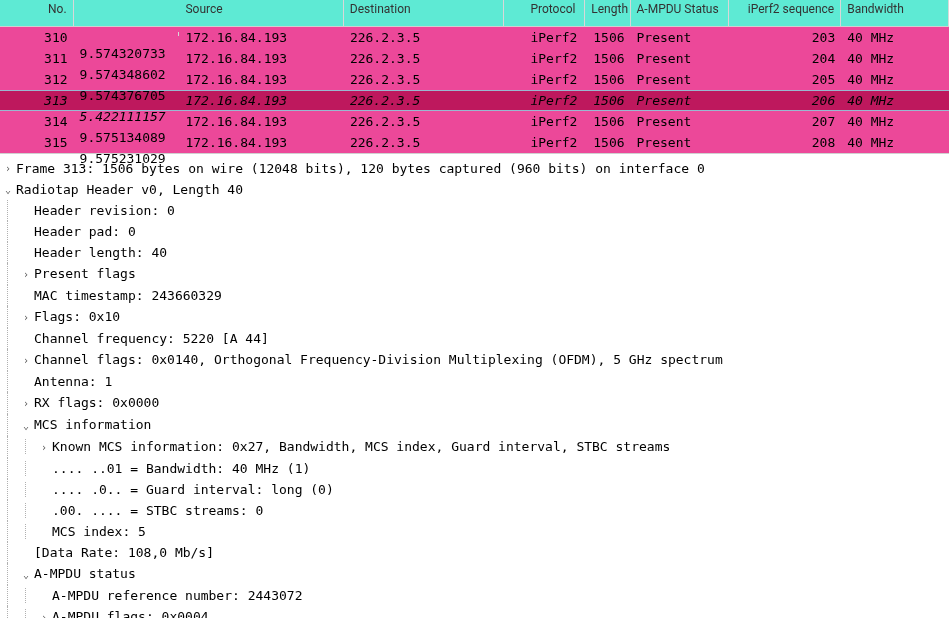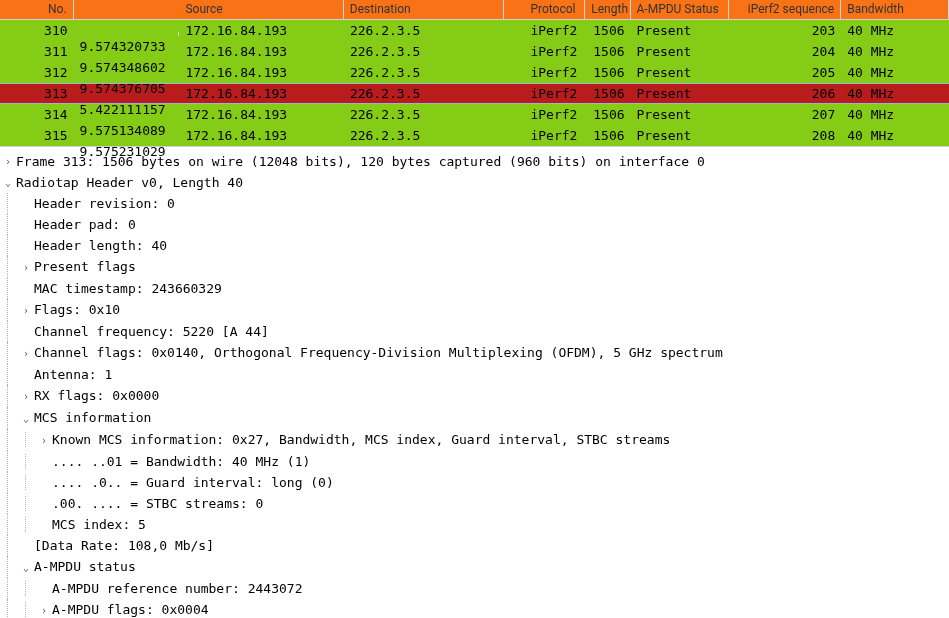--- a/index.html
+++ b/index.html
@@ -11,42 +11,43 @@
     overflow: hidden;
     background: #fff;
     color: #000;
   }
   .mono { font-family: "Menlo","Consolas","DejaVu Sans Mono",monospace; }
 
   
   .packet-list { border-bottom: 1px solid #d0d0d0; }
   .hdr-row {
     display: flex;
-    height: 20px;
-    background: #f97316;
+    height: 27px;
+    background: #5eead4;
     border-bottom: 1px solid #d0d0d0;
   }
   .hdr-cell {
     padding: 2px 6px;
     font-size: 12px;
     color: #333;
     border-right: 1px solid #d8d8d8;
     white-space: nowrap;
     overflow: hidden;
   }
   .data-row {
     display: flex;
     height: 21px;
     align-items: center;
   }
-  .data-row.alt { background: #84cc16; }
+  .data-row.alt { background: #ec4899; }
   .data-row.sel {
-    background: #b91c1c;
+    background: #be185d;
     border-top: 1px solid #9ab8d0;
     border-bottom: 1px solid #9ab8d0;
+    font-style: italic;
   }
   .data-cell {
     padding: 2px 6px;
     white-space: nowrap;
     overflow: hidden;
   }
   .c-no   { width: 75px;  text-align: right; }
   .c-time { width: 108px; margin-top: 32px; }
   .c-src  { width: 168px; }
   .c-dst  { width: 164px; }

